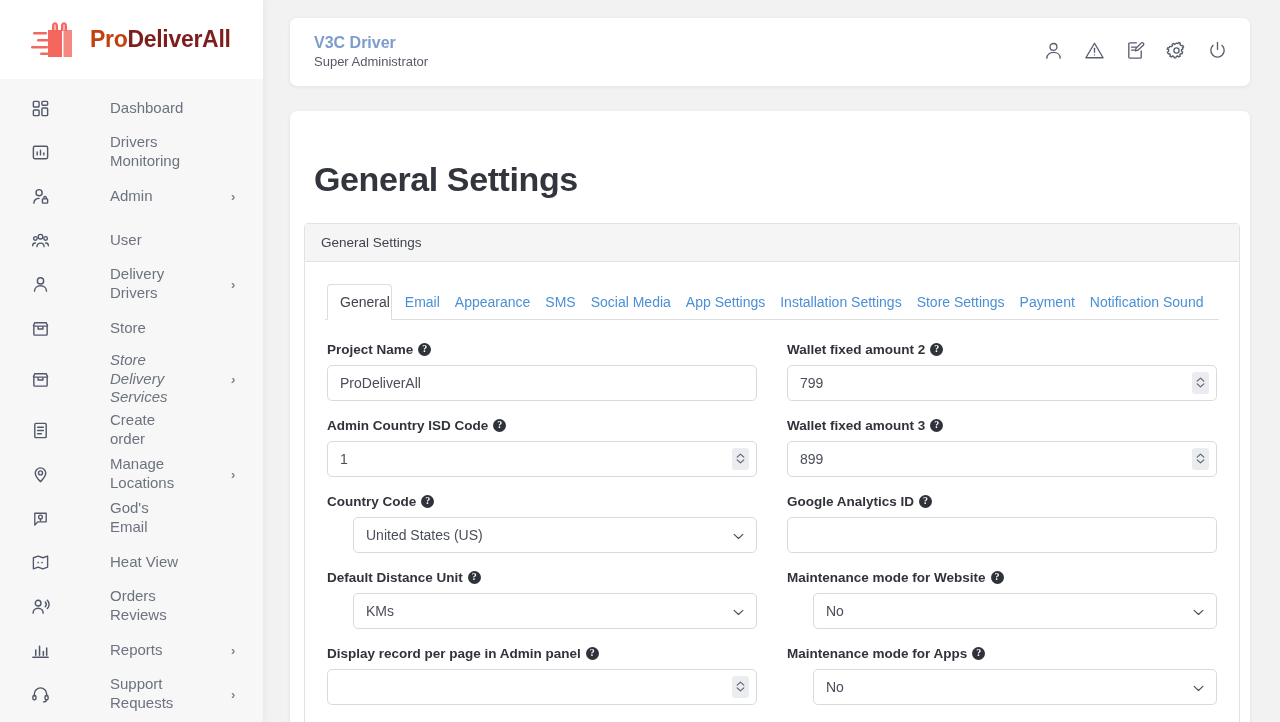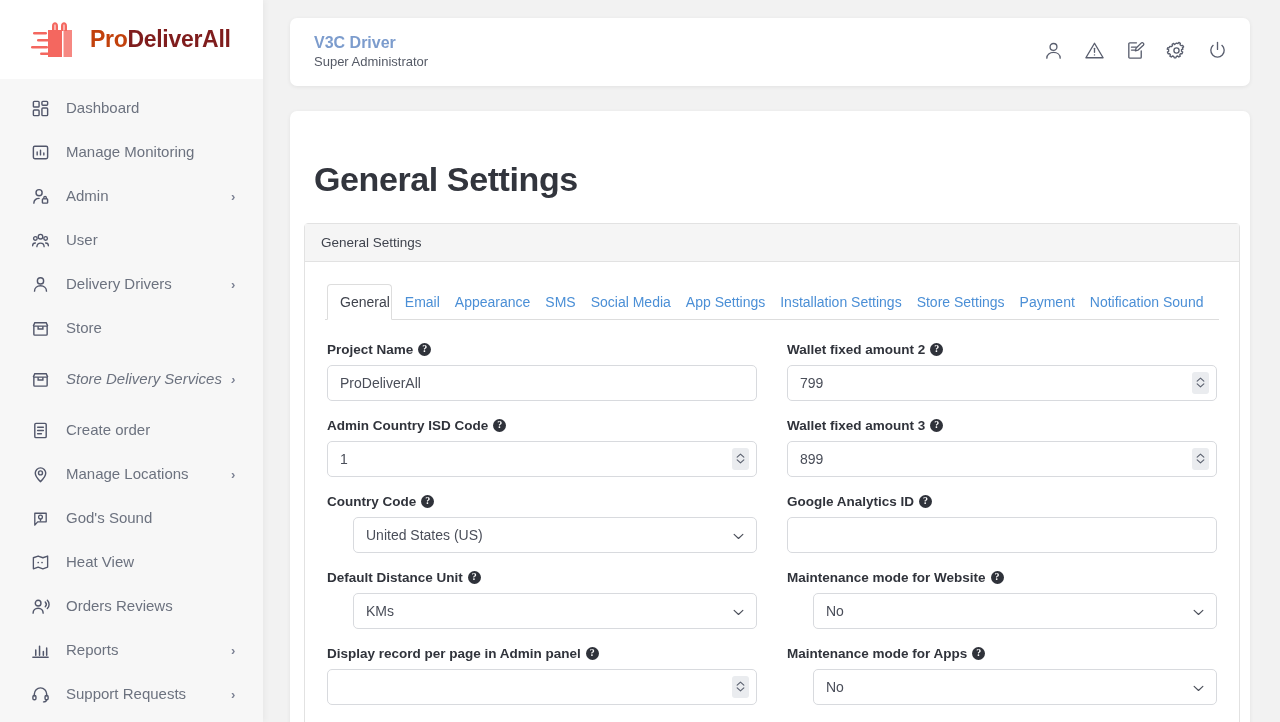--- a/index.html
+++ b/index.html
@@ -33,21 +33,21 @@
     margin-left: 4px; white-space: nowrap;
   }
   #logo-text .pro { color: #c2410c; }
   #logo-text .rest { color: #7f1d1d; }
 
   #nav { padding-top: 7px; }
   .nav-item {
     display: flex; align-items: center;
     height: 44px; padding: 0 22px 0 28px;
     color: #6c727f; font-size: 15px;
-    cursor: pointer; position: relative;
+    cursor: pointer; position: relative; gap: 44px;
   }
   .nav-item.two-line { height: 58px; font-style: italic; }
   .nav-ico {
     width: 24px; flex: 0 0 24px; height: 24px;
     display: flex; align-items: center; justify-content: center;
     margin-right: 14px; color: #52576b;
   }
   .nav-label { flex: 1 1 auto; line-height: 1.25; }
   .nav-caret { flex: 0 0 10px; color: #7b8193; font-size: 13px; font-weight: bold; }
 
@@ -189,21 +189,21 @@
         <span class="nav-caret"></span>
       </div>
 
       <div class="nav-item">
         <span class="nav-ico">
           <svg width="19" height="19" viewBox="0 0 20 20" fill="none" stroke="currentColor" stroke-width="1.5">
             <rect x="2.5" y="3.5" width="15" height="13" rx="1.5"></rect>
             <path d="M6.5 12.5v-3M10 12.5v-5M13.5 12.5v-2" stroke-linecap="round"></path>
           </svg>
         </span>
-        <span class="nav-label">Manage Monitoring</span>
+        <span class="nav-label">Drivers Monitoring</span>
         <span class="nav-caret"></span>
       </div>
 
       <div class="nav-item">
         <span class="nav-ico">
           <svg width="19" height="19" viewBox="0 0 20 20" fill="none" stroke="currentColor" stroke-width="1.5">
             <circle cx="8.5" cy="6" r="3.2"></circle>
             <path d="M3 17c0-3.2 2.5-5 5.5-5" stroke-linecap="round"></path>
             <rect x="12" y="12.5" width="5.5" height="4.5" rx="0.8"></rect>
             <path d="M13.5 12.5v-1.3a1.3 1.3 0 012.6 0v1.3"></path>
@@ -285,21 +285,21 @@
       </div>
 
       <div class="nav-item">
         <span class="nav-ico">
           <svg width="19" height="19" viewBox="0 0 20 20" fill="none" stroke="currentColor" stroke-width="1.4">
             <path d="M4 4.5h12v9H7l-3 3.5z" stroke-linejoin="round"></path>
             <circle cx="10" cy="8.5" r="2"></circle>
               <path d="M10 10.5v2.5"></path>
           </svg>
         </span>
-        <span class="nav-label">God's Sound</span>
+        <span class="nav-label">God's Email</span>
         <span class="nav-caret"></span>
       </div>
 
       <div class="nav-item">
         <span class="nav-ico">
           <svg width="19" height="19" viewBox="0 0 20 20" fill="none" stroke="currentColor" stroke-width="1.4">
             <path d="M2.5 5l5-1.8 5 1.8 5-1.8v11.6l-5 1.8-5-1.8-5 1.8z" stroke-linejoin="round"></path>
             <circle cx="7.6" cy="10" r="0.9" fill="currentColor" stroke="none"></circle>
             <circle cx="11.6" cy="10" r="0.9" fill="currentColor" stroke="none"></circle>
           </svg>

